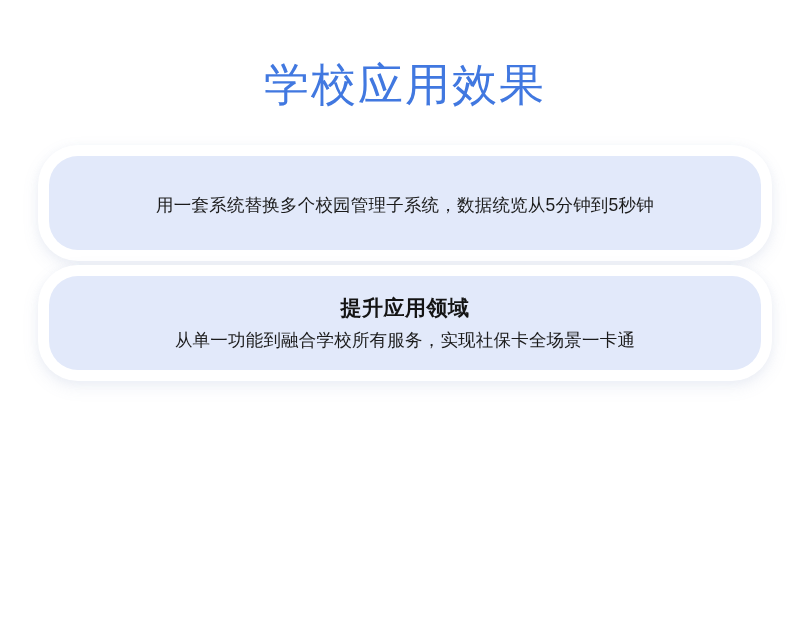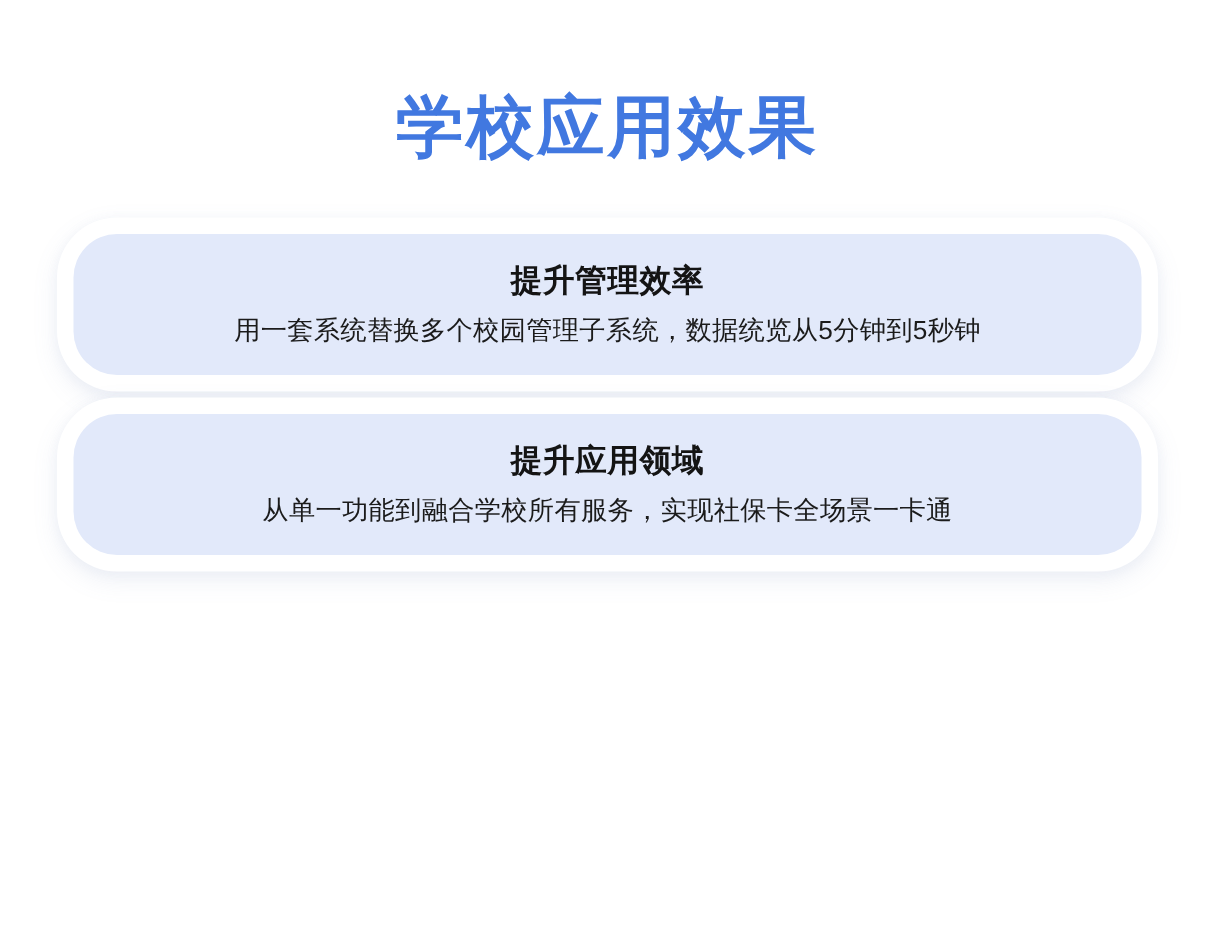--- a/index.html
+++ b/index.html
@@ -24,21 +24,21 @@
 
   
   .page-title {
     position: absolute;
     top: 56px;
     left: 0;
     width: 810px;
     text-align: center;
     font-size: 45px;
     line-height: 58px;
-    font-weight: bold;
+    font-weight: normal;
     letter-spacing: 2px;
     color: #4178e0;
     white-space: nowrap;
   }
 
   
   .cards {
     position: absolute;
     top: 156px;
     left: 0;
@@ -89,21 +89,20 @@
 </head>
 <body>
 
 <div class="page">
 
   <div class="page-title">学校应用效果</div>
 
   <div class="cards">
 
     <div class="card">
-      <div class="card-title">提升管理效率</div>
       <div class="card-desc">用一套系统替换多个校园管理子系统，数据统览从5分钟到5秒钟</div>
     </div>
 
 
     <div class="card">
       <div class="card-title">提升应用领域</div>
       <div class="card-desc">从单一功能到融合学校所有服务，实现社保卡全场景一卡通</div>
     </div>
 
   </div>

